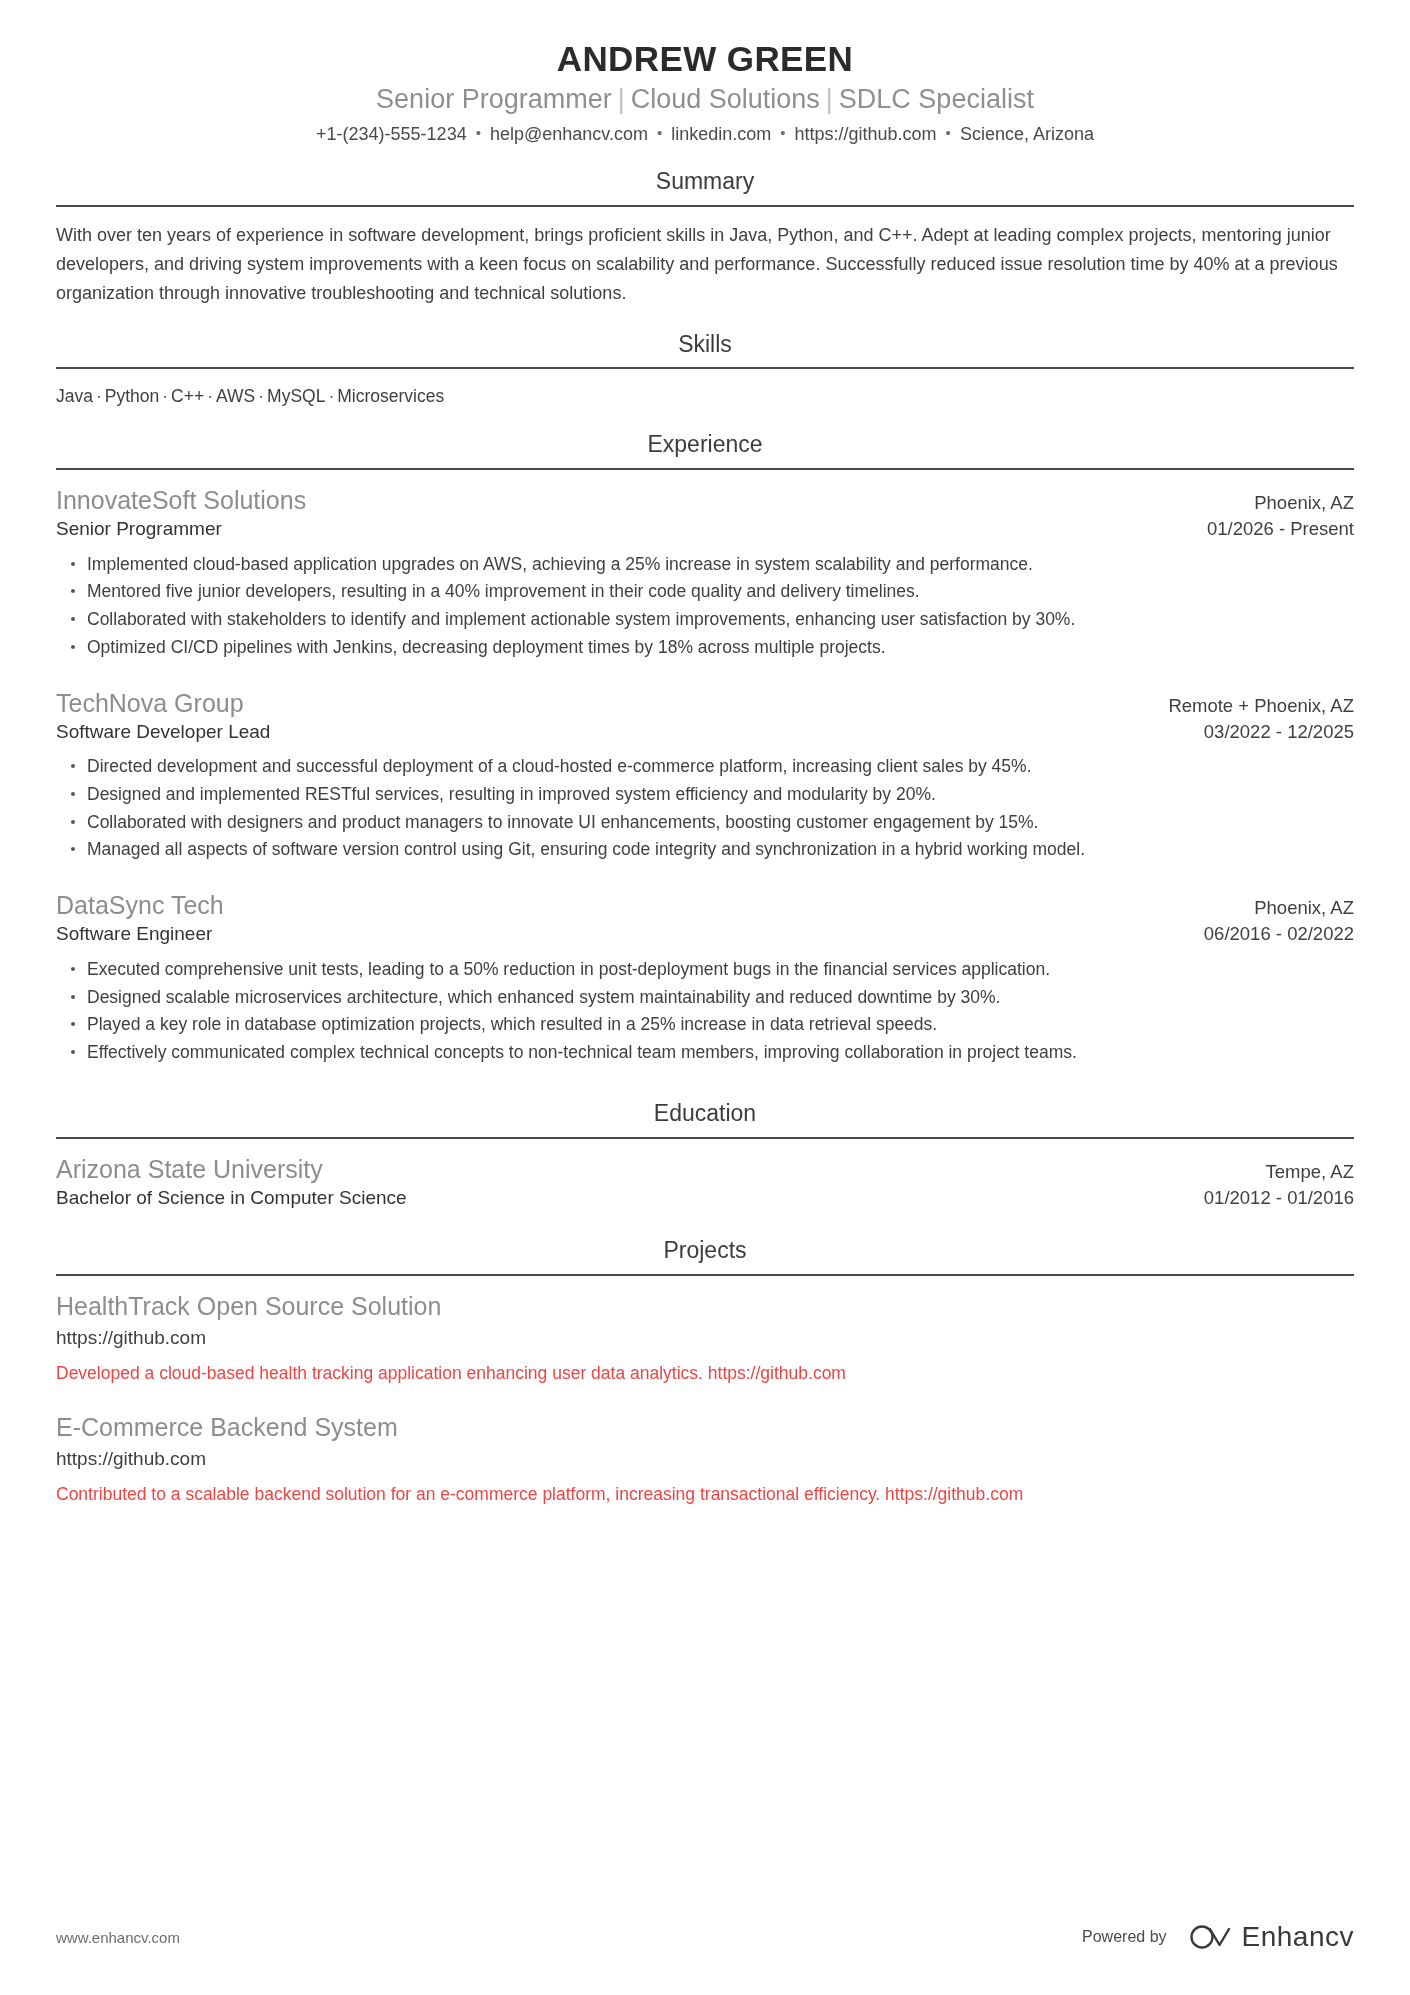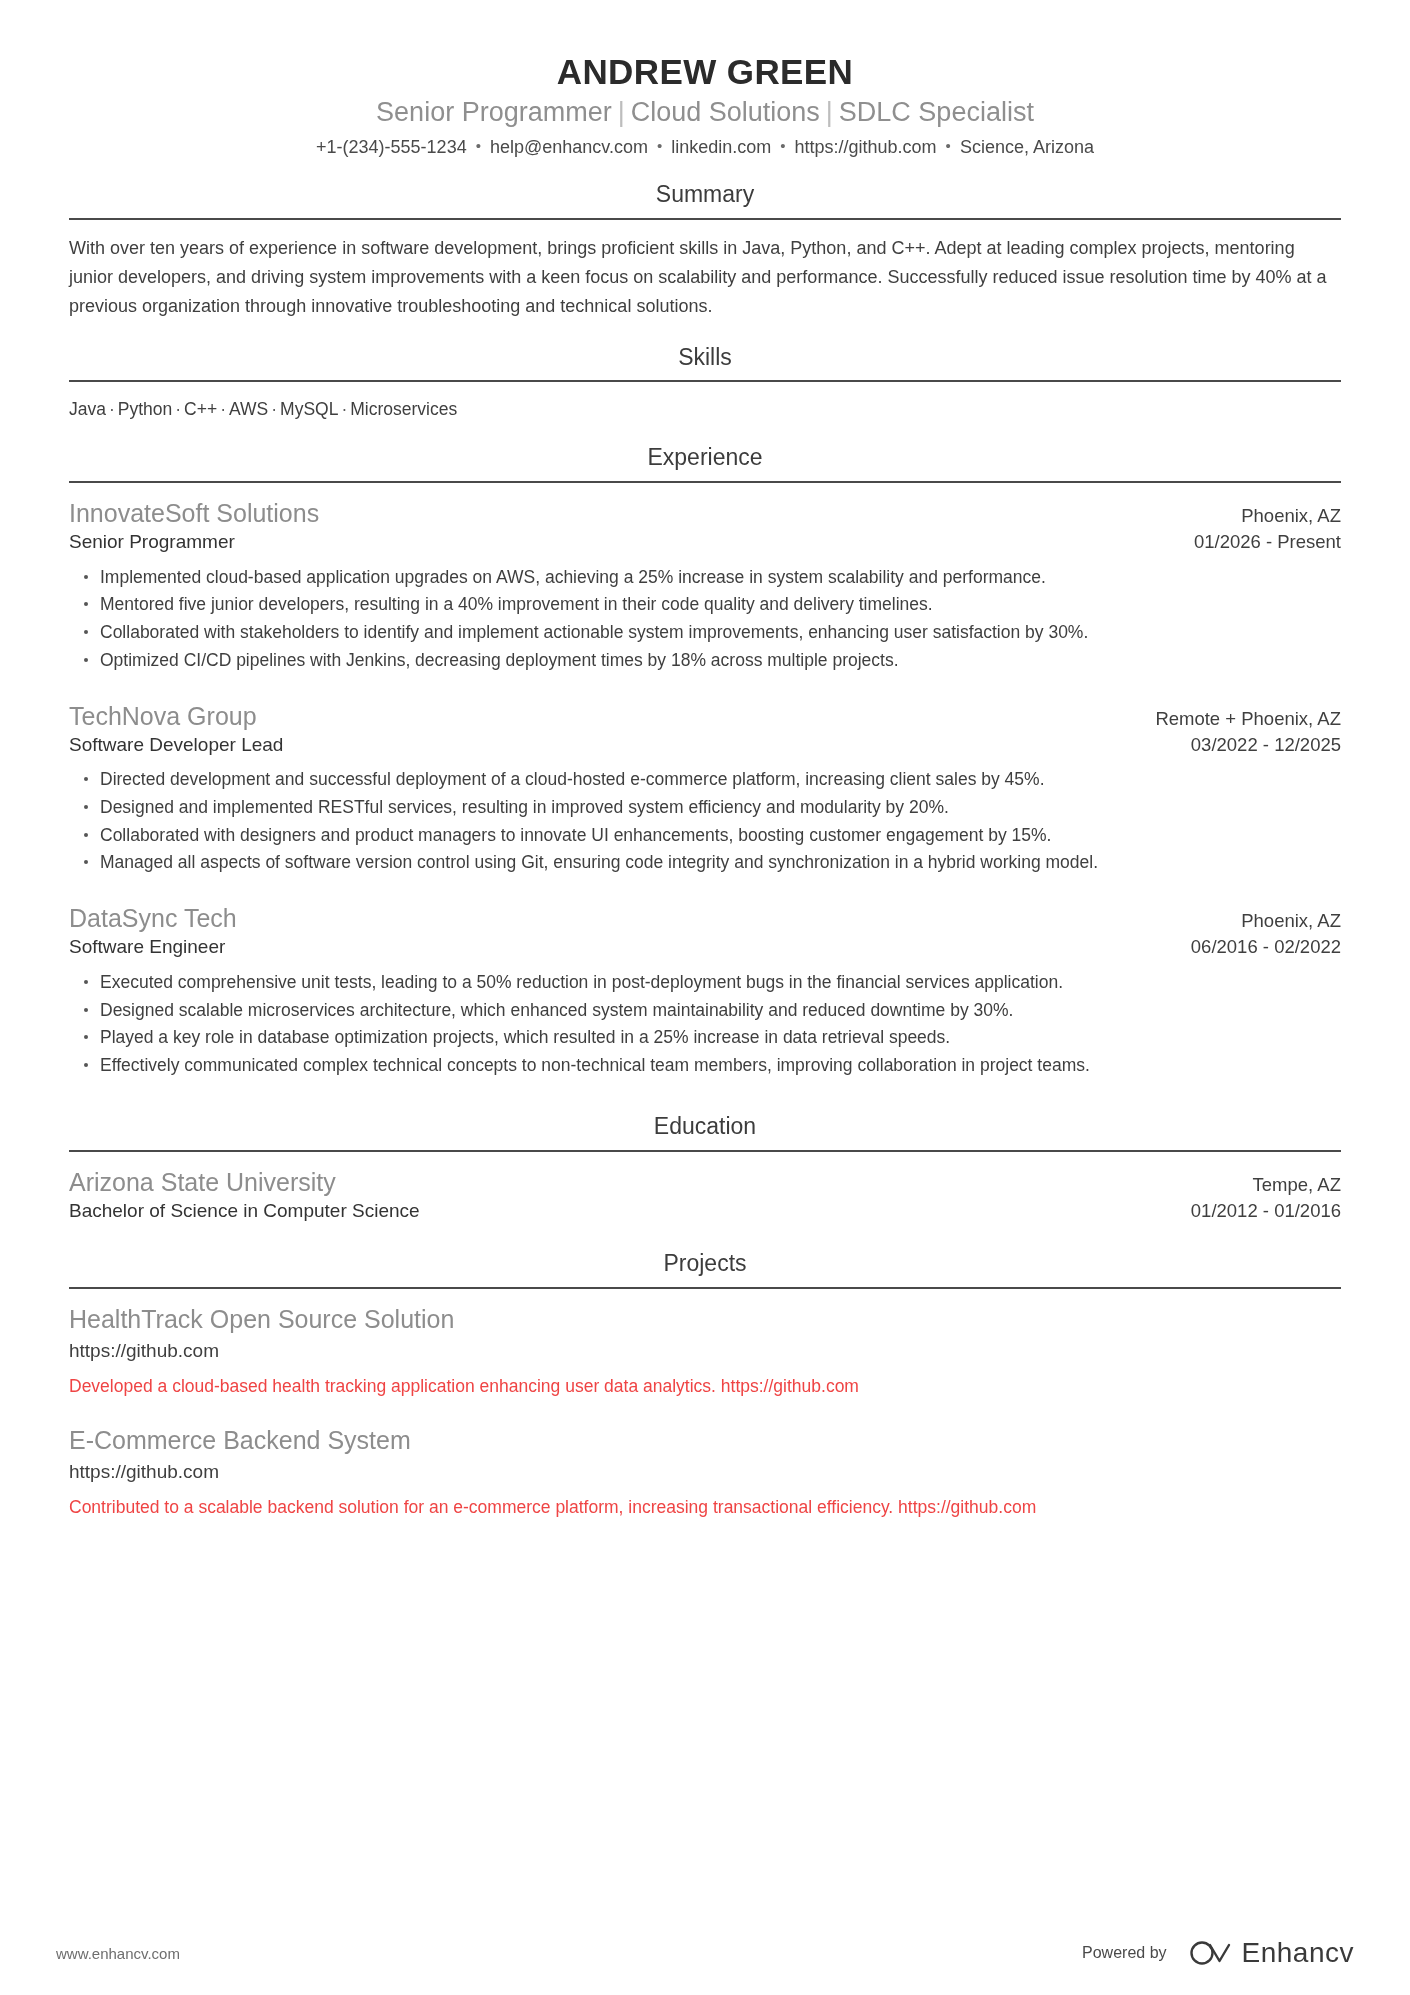--- a/index.html
+++ b/index.html
@@ -10,21 +10,21 @@
   body {
     font-family: "Liberation Sans", sans-serif;
     color: #3a3a3a;
   }
   .page {
     width: 1410px;
     min-height: 1995px;
     background: #ffffff;
     position: relative;
     box-sizing: border-box;
-    padding: 13px;
+    padding: 0;
   }
   .inner {
     padding: 38px 56px 0 56px;
   }
 
   
   .cv-name {
     text-align: center;
     font-size: 35px;
     font-weight: bold;
@@ -168,21 +168,21 @@
     color: #ef4444;
     line-height: 1.55;
     margin-top: 8px;
   }
 
   
   .footer {
     position: absolute;
     left: 56px;
     right: 56px;
-    bottom: 28px;
+    bottom: 44px;
     display: flex;
     align-items: center;
     justify-content: space-between;
   }
   .footer-url {
     font-size: 15px;
     color: #6e6e6e;
   }
   .footer-right {
     display: flex;

